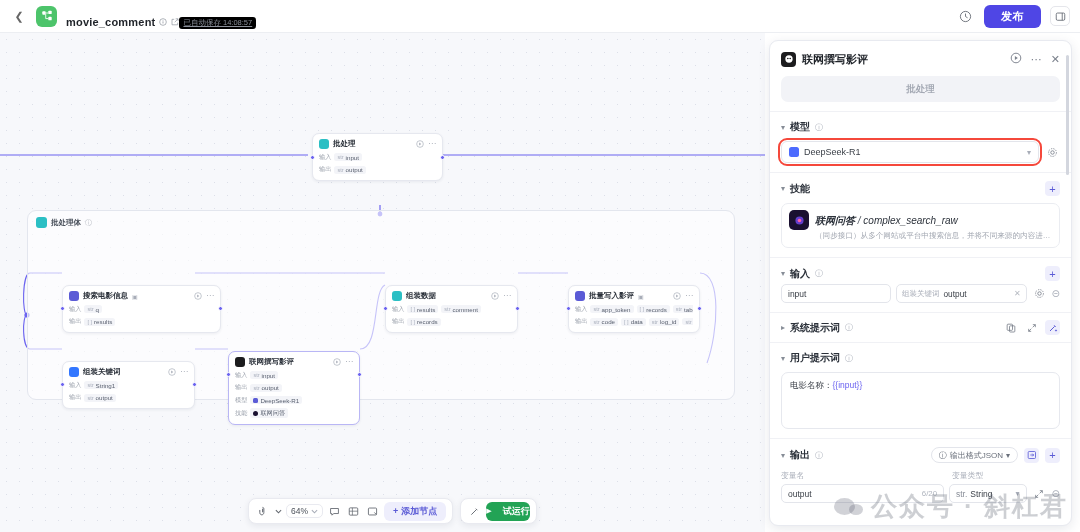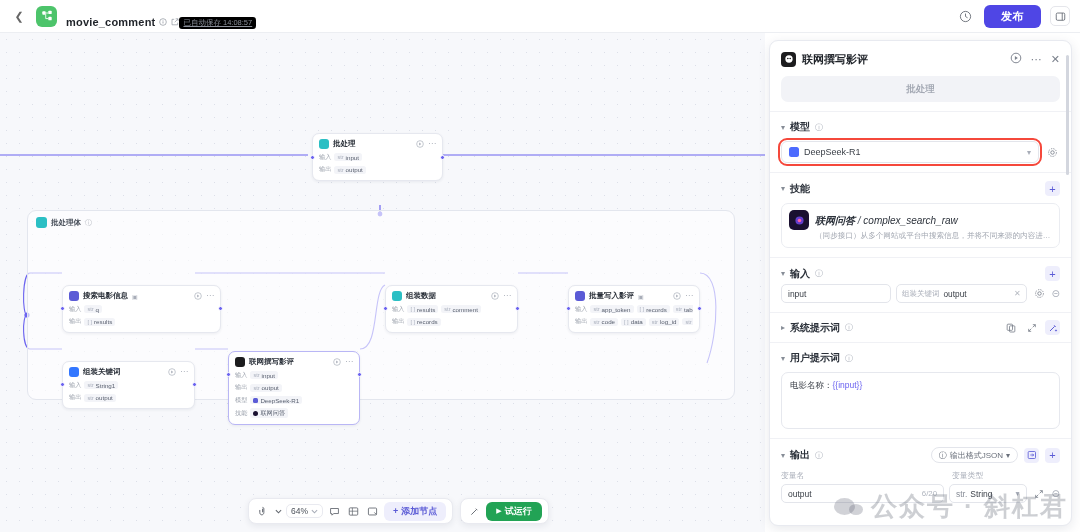--- a/index.html
+++ b/index.html
@@ -107,21 +107,21 @@
   .zoom-sel {
     display: flex; align-items: center; gap: 3px; border: 1px solid #e9eaf0; border-radius: 5px;
     padding: 1px 4px; font-size: 8.5px; color: #4a5059; cursor: pointer;
   }
   .addnode-btn {
     background: #eeeefc; color: #5b5bd6; border-radius: 6px; font-size: 9px; font-weight: bold;
     padding: 3px 9px; display: flex; align-items: center; gap: 3px; cursor: pointer;
   }
   .run-btn {
     background: #22a355; color: #fff; border-radius: 6px; font-size: 9px; font-weight: bold;
-    padding: 3px 10px; display: flex; align-items: center; gap: 3px; cursor: pointer;
+    padding: 3px 0; display: flex; align-items: center; gap: 11px; cursor: pointer;
   }
 
   
   .panel {
     position: absolute; top: 40px; right: 8px; width: 303px; height: 486px;
     background: #fff; border: 1px solid #e8eaf0; border-radius: 9px;
     box-shadow: 0 3px 12px rgba(30,40,70,.1); overflow: hidden; z-index: 25;
   }
   .panel-head { padding: 9px 11px 8px 11px; }
   .ph-row { display: flex; align-items: center; gap: 6px; }

